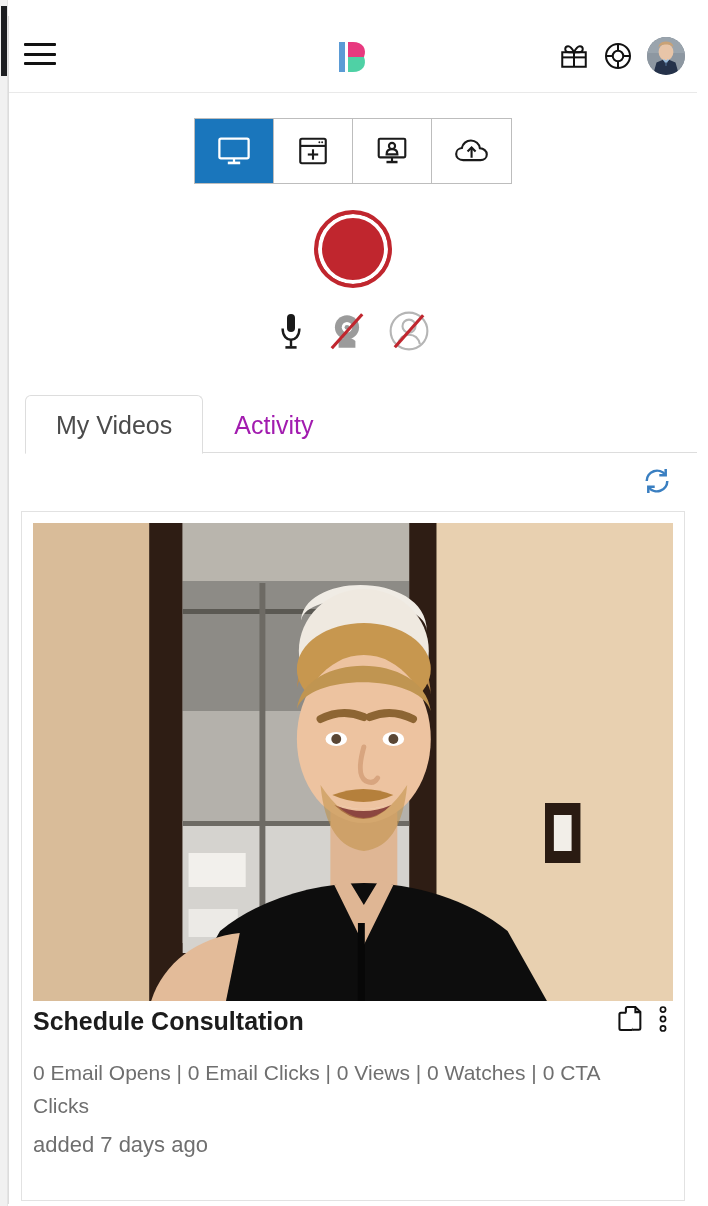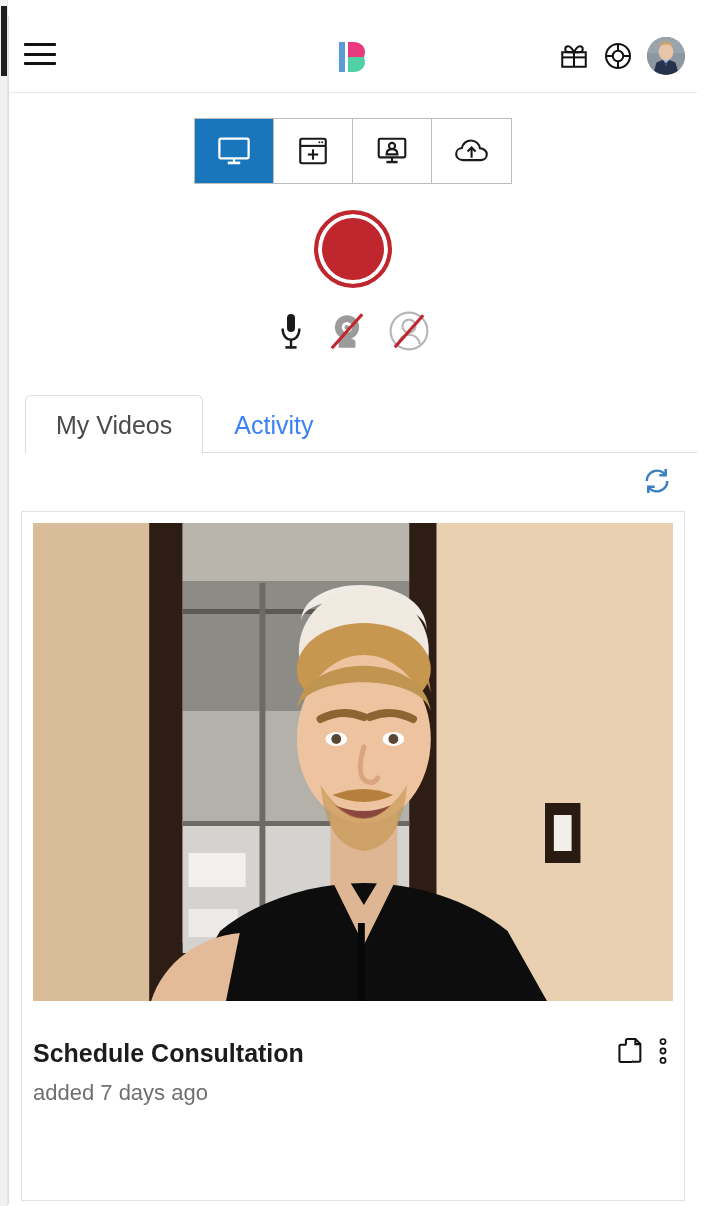--- a/index.html
+++ b/index.html
@@ -129,21 +129,21 @@
     position: absolute; left: 16px; right: 0; bottom: 0;
     height: 1px; background: #dddddd;
   }
   .tabs {
     position: absolute; left: 16px; bottom: 0;
     display: flex; align-items: flex-end;
   }
   .tab {
     padding: 16px 30px 14px 30px;
     font-size: 25px;
-    color: #3b82f6;
+    color: #a21caf;
     cursor: pointer;
     line-height: 1.1;
     white-space: nowrap;
     border: 1px solid transparent;
     border-bottom: none;
     position: relative;
   }
   .tab.active {
     color: #4b4b4b;
     background: #ffffff;
@@ -177,21 +177,21 @@
     height: 478px;
     position: relative;
     overflow: hidden;
     cursor: pointer;
     background: #d7bfa2;
   }
   .thumb svg { display: block; width: 100%; height: 100%; }
 
   .card-title-row {
     display: flex; align-items: center; justify-content: space-between;
-    margin-top: 35px;
+    margin-top: 3px;
     padding-right: 4px;
   }
   .card-title {
     font-size: 25px;
     font-weight: bold;
     color: #1c1c1c;
     line-height: 1.2;
   }
   .card-actions { display: flex; align-items: center; gap: 14px; }
   .card-actions .act { cursor: pointer; display: block; }
@@ -463,19 +463,20 @@
             <span class="act">
               <svg viewBox="0 0 10 28" width="12" height="30" fill="none" stroke="#111" stroke-width="1.6">
                 <circle cx="5" cy="5.2" r="2.4"></circle>
                 <circle cx="5" cy="14" r="2.4"></circle>
                 <circle cx="5" cy="22.8" r="2.4"></circle>
               </svg>
             </span>
           </div>
         </div>
 
+        <div class="card-stats">0 Email Opens | 0 Email Clicks | 0 Views | 0 Watches | 0 CTA Clicks</div>
         <div class="card-added">added 7 days ago</div>
       </div>
     </div>
   </div>
 
   <div class="bottom-hint"></div>
 </div>
 
 </body></html>

